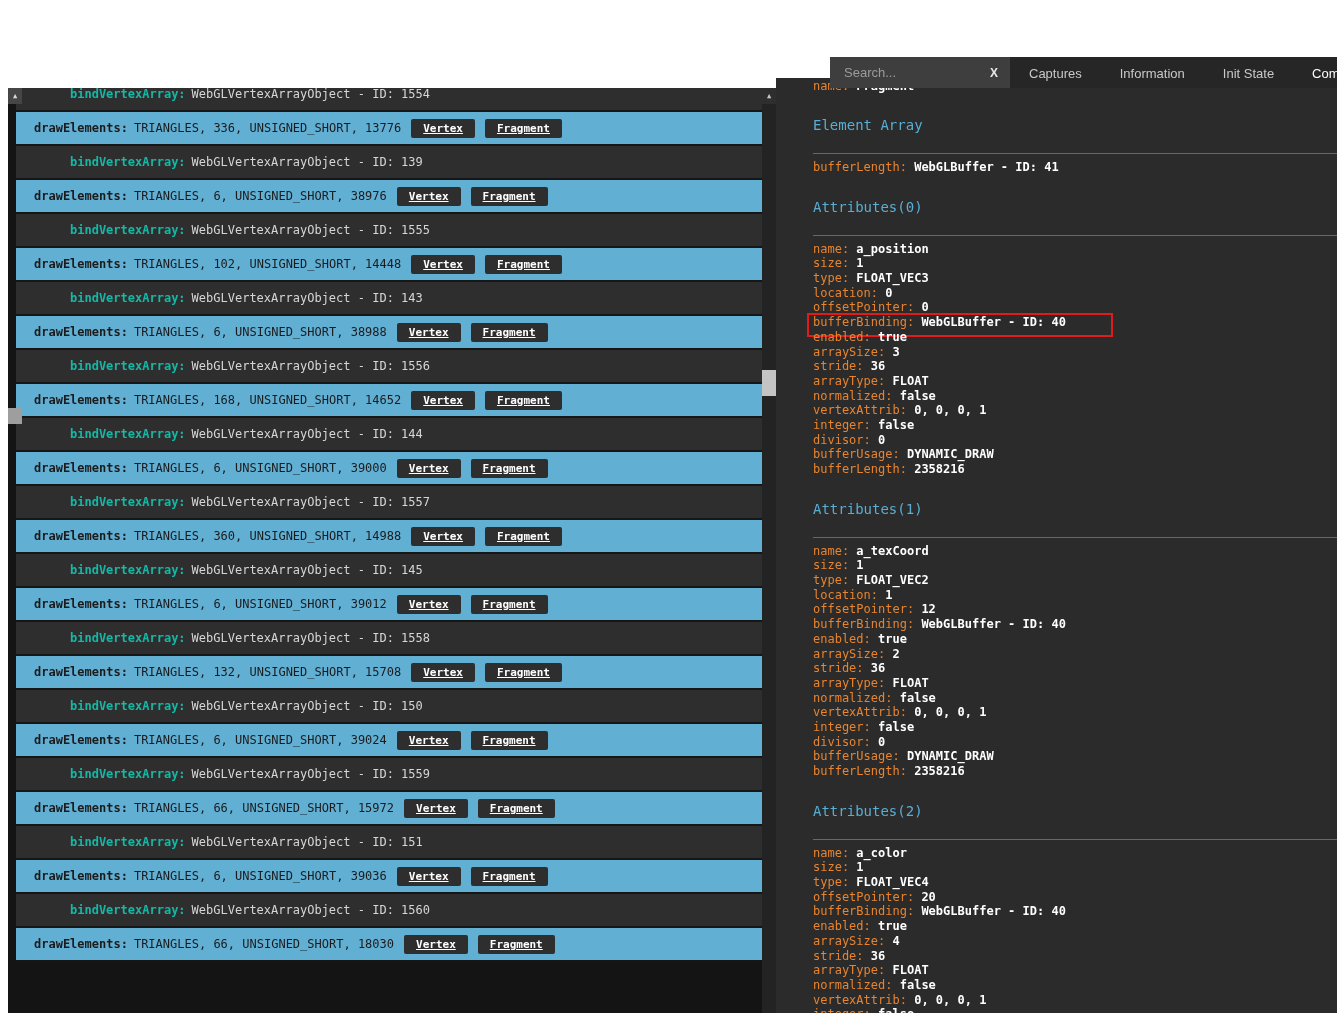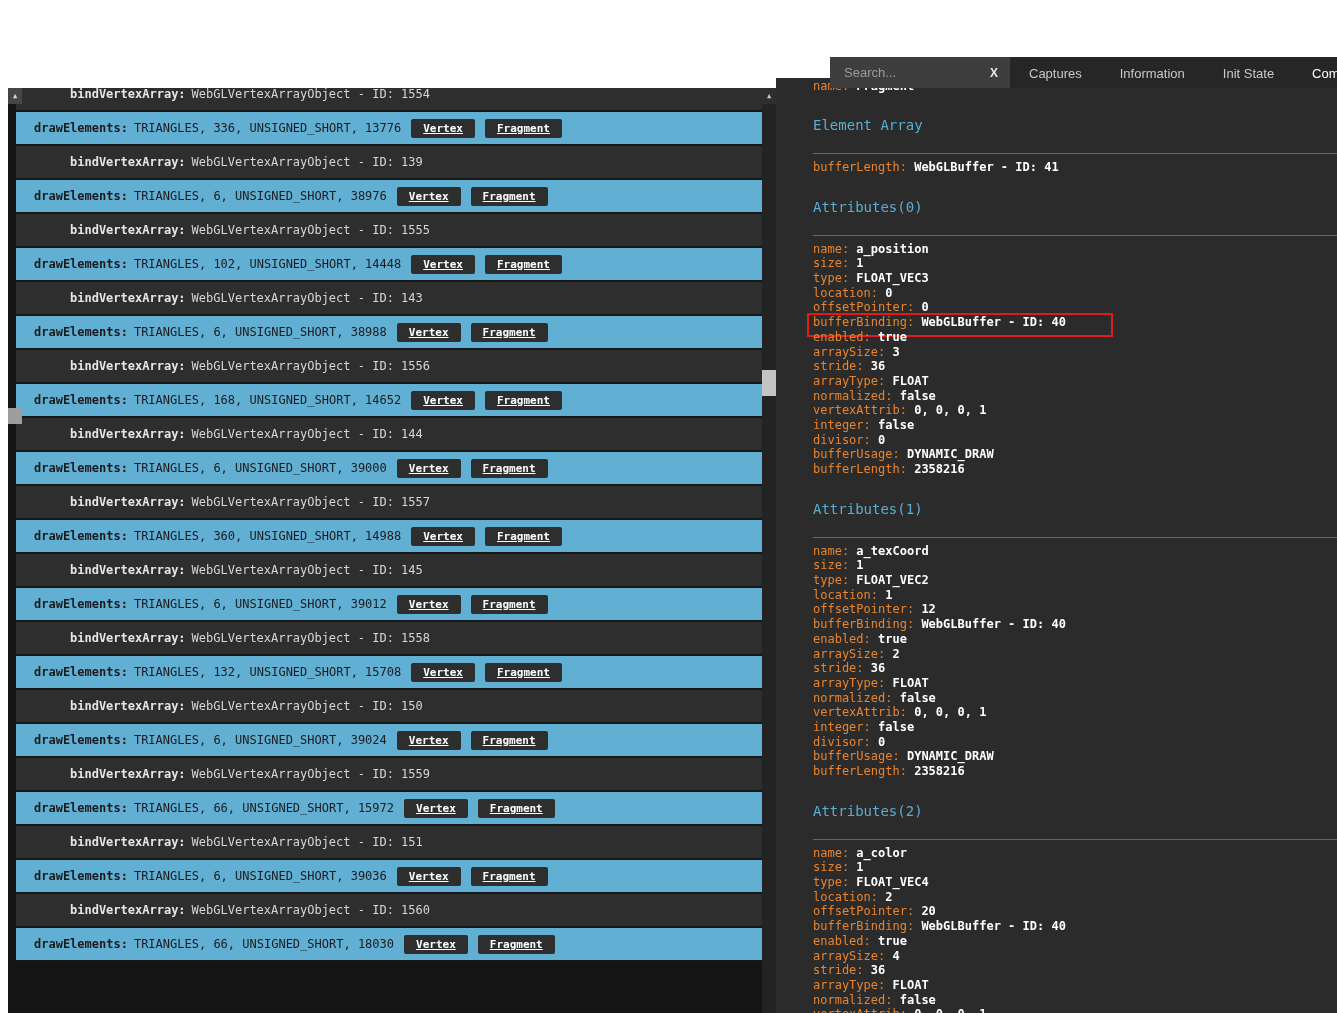--- a/index.html
+++ b/index.html
@@ -54,21 +54,21 @@
     position:absolute;left:16px;top:88px;width:746px;height:925px;
     overflow:hidden;background:#141414;
   }
   #command-rows{margin-top:-10px;}
   .cmd-row{
     height:34px;border-bottom:2px solid #161616;
     display:flex;align-items:center;padding-left:18px;
     font-size:12px;white-space:nowrap;cursor:pointer;
   }
   .cmd-row.bind{background:var(--dark-row);color:#d6d6d6;}
-  .cmd-row.bind .cmd-name{color:#e5e5e5;padding-left:36px;}
+  .cmd-row.bind .cmd-name{color:#14b8a6;padding-left:36px;}
   .cmd-row.draw{background:var(--row-blue);color:#1b1b1b;}
   .cmd-name{font-weight:bold;}
   .cmd-args{margin-left:6px;}
   .shader-btn{
     margin-left:10px;background:#2e2e2e;color:#ffffff;
     font-weight:bold;font-size:11px;text-decoration:underline;
     padding:3px 12px;border-radius:2px;cursor:pointer;
     font-family:"DejaVu Sans Mono",monospace;
   }
 
@@ -337,21 +337,20 @@
           <div class="prop-line"><span class="prop-key">bufferUsage:</span> <span class="prop-val">DYNAMIC_DRAW</span></div>
           <div class="prop-line"><span class="prop-key">bufferLength:</span> <span class="prop-val">2358216</span></div>
         </div>
       </div>
       <div class="section">
         <div class="section-title">Attributes(2)</div>
         <div class="props">
           <div class="prop-line"><span class="prop-key">name:</span> <span class="prop-val">a_color</span></div>
           <div class="prop-line"><span class="prop-key">size:</span> <span class="prop-val">1</span></div>
           <div class="prop-line"><span class="prop-key">type:</span> <span class="prop-val">FLOAT_VEC4</span></div>
-          <div class="prop-line"><span class="prop-key">location:</span> <span class="prop-val">2</span></div>
           <div class="prop-line"><span class="prop-key">offsetPointer:</span> <span class="prop-val">20</span></div>
           <div class="prop-line"><span class="prop-key">bufferBinding:</span> <span class="prop-val">WebGLBuffer - ID: 40</span></div>
           <div class="prop-line"><span class="prop-key">enabled:</span> <span class="prop-val">true</span></div>
           <div class="prop-line"><span class="prop-key">arraySize:</span> <span class="prop-val">4</span></div>
           <div class="prop-line"><span class="prop-key">stride:</span> <span class="prop-val">36</span></div>
           <div class="prop-line"><span class="prop-key">arrayType:</span> <span class="prop-val">FLOAT</span></div>
           <div class="prop-line"><span class="prop-key">normalized:</span> <span class="prop-val">false</span></div>
           <div class="prop-line"><span class="prop-key">vertexAttrib:</span> <span class="prop-val">0, 0, 0, 1</span></div>
           <div class="prop-line"><span class="prop-key">integer:</span> <span class="prop-val">false</span></div>
           <div class="prop-line"><span class="prop-key">divisor:</span> <span class="prop-val">0</span></div>

